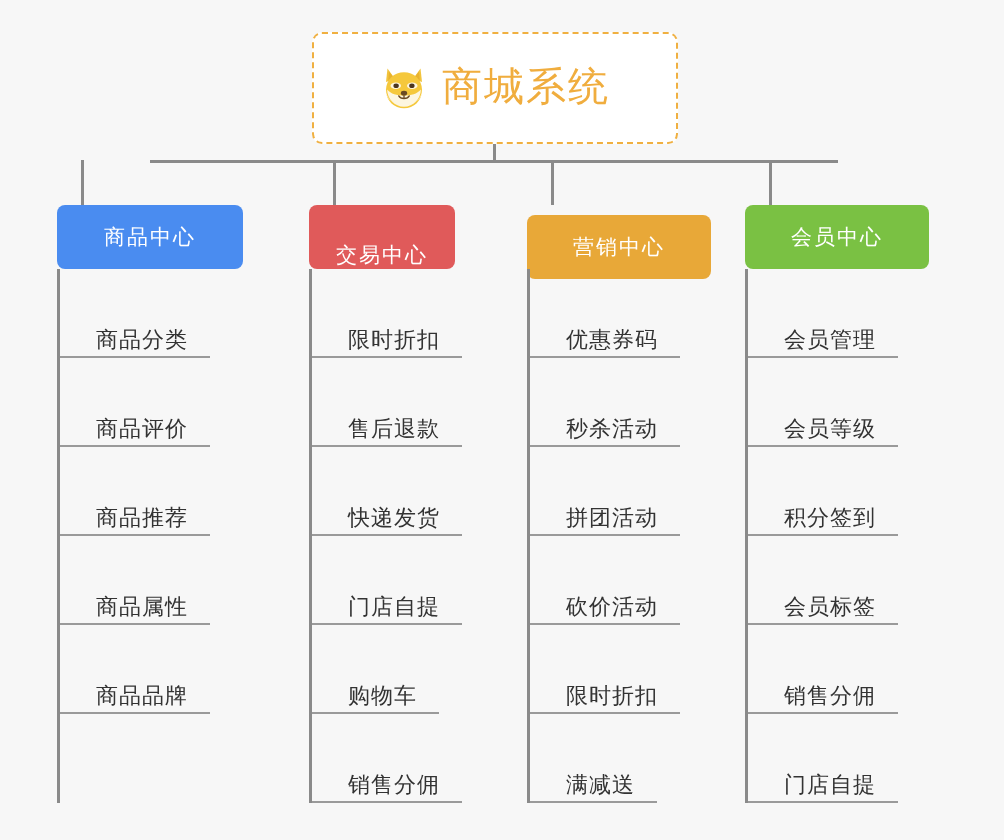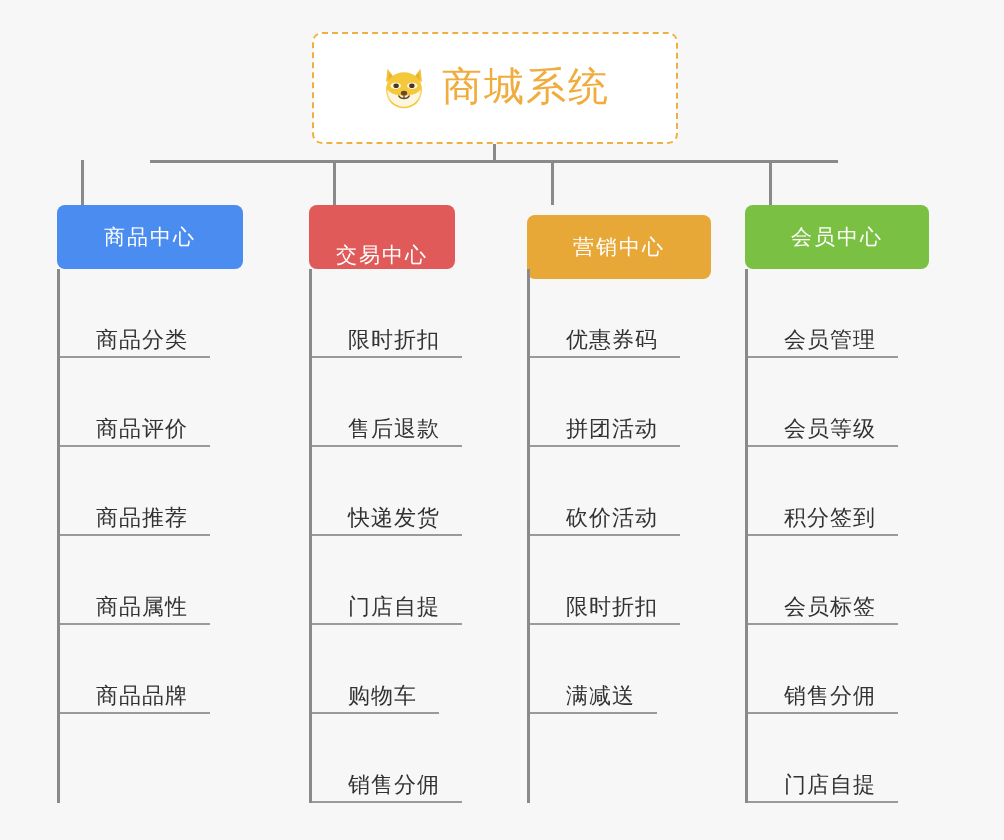--- a/index.html
+++ b/index.html
@@ -221,20 +221,23 @@
       <div class="column" style="left: 527px; width: 184px;">
         <div class="cat-box" style="background: rgb(232, 168, 56); width: 184px; margin-top: 10px;">
           <span>营销中心</span>
         </div>
         <div class="trunk" style="height: 534px;"></div>
         <div class="leaves">
           <div class="leaf">
             <div class="leaf-inner"><span class="leaf-label">优惠券码</span><div class="leaf-underline"></div></div>
           </div>
           <div class="leaf">
+            <div class="leaf-inner"><span class="leaf-label">秒杀活动</span><div class="leaf-underline"></div></div>
+          </div>
+          <div class="leaf">
             <div class="leaf-inner"><span class="leaf-label">拼团活动</span><div class="leaf-underline"></div></div>
           </div>
           <div class="leaf">
             <div class="leaf-inner"><span class="leaf-label">砍价活动</span><div class="leaf-underline"></div></div>
           </div>
           <div class="leaf">
             <div class="leaf-inner"><span class="leaf-label">限时折扣</span><div class="leaf-underline"></div></div>
           </div>
           <div class="leaf">
             <div class="leaf-inner"><span class="leaf-label">满减送</span><div class="leaf-underline"></div></div>

